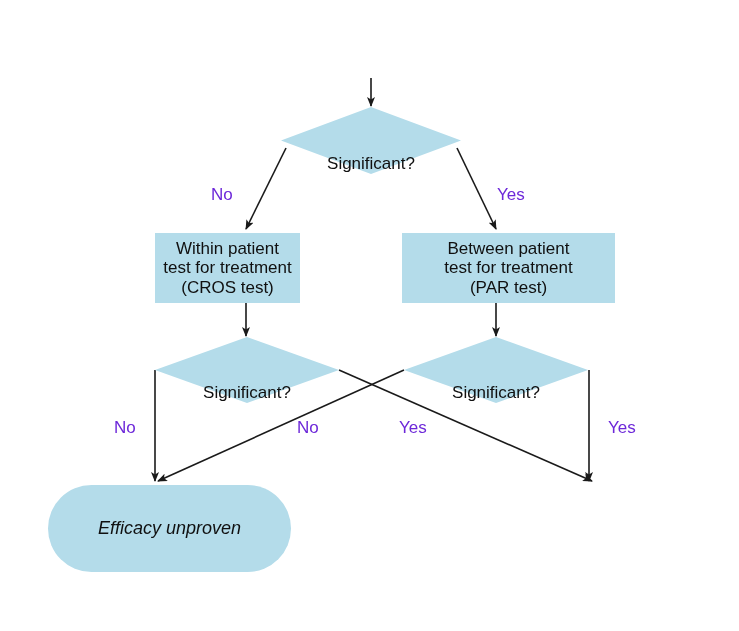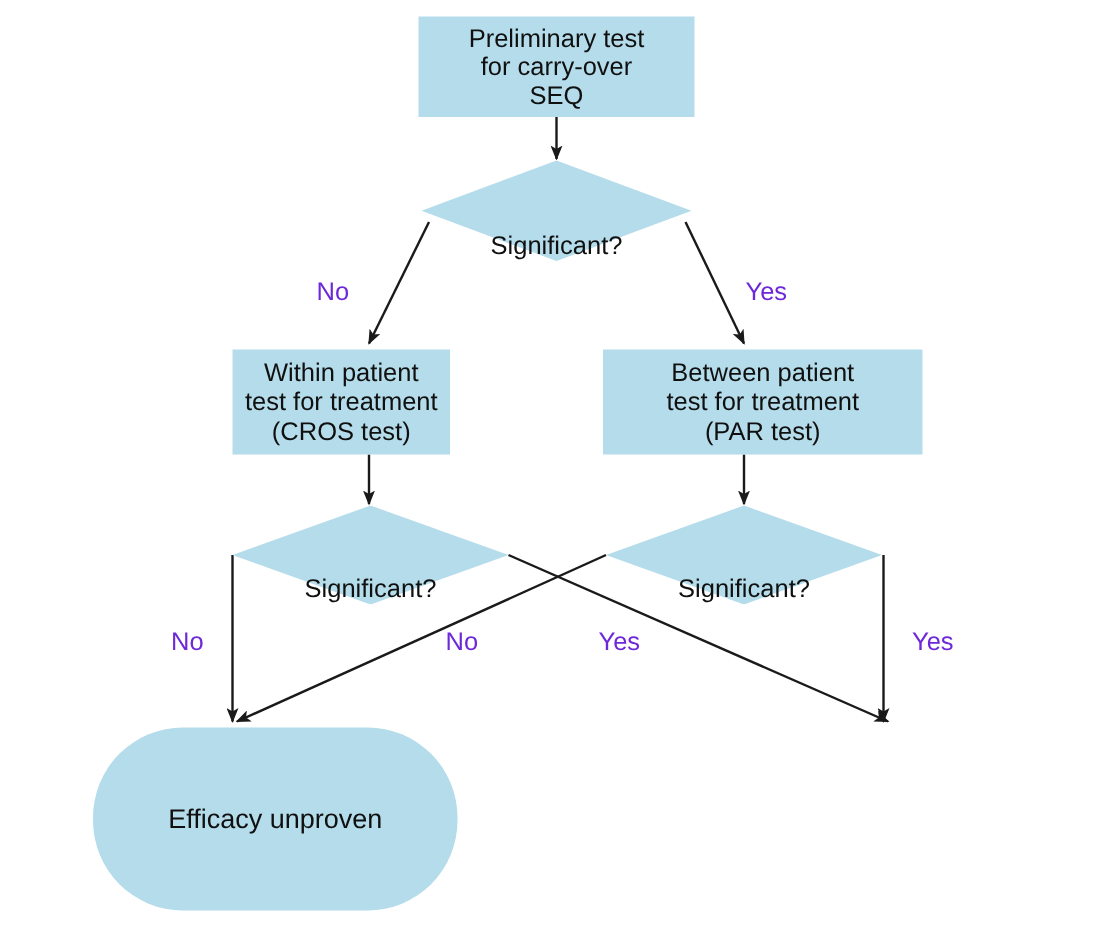--- a/index.html
+++ b/index.html
@@ -98,23 +98,20 @@
 
     <line x1="155" y1="370" x2="155" y2="481" stroke="#1a1a1a" stroke-width="1.6" marker-end="url(#arrowhead)"></line>
 
     <line x1="339" y1="370" x2="592" y2="481" stroke="#1a1a1a" stroke-width="1.6" marker-end="url(#arrowhead)"></line>
 
     <line x1="404" y1="370" x2="158" y2="481" stroke="#1a1a1a" stroke-width="1.6" marker-end="url(#arrowhead)"></line>
 
     <line x1="589" y1="370" x2="589" y2="481" stroke="#1a1a1a" stroke-width="1.6" marker-end="url(#arrowhead)"></line>
   </svg>
 
-  <div class="node rect t-17" style="left:279px; top:11px; width:184px; height:67px;">Preliminary test
-for carry-over
-SEQ</div>
 
   <div class="diamond-wrap" style="left:281px; top:107px; width:180px; height:67px;">
     <div class="diamond-shape"></div>
     <div class="diamond-label t-17">Significant?</div>
   </div>
 
   <div class="node rect t-17" style="left:155px; top:233px; width:145px; height:70px;">Within patient
 test for treatment
 (CROS test)</div>
 
@@ -125,21 +122,21 @@
   <div class="diamond-wrap" style="left:155px; top:337px; width:184px; height:66px;">
     <div class="diamond-shape"></div>
     <div class="diamond-label t-17">Significant?</div>
   </div>
 
   <div class="diamond-wrap" style="left:404px; top:337px; width:184px; height:66px;">
     <div class="diamond-shape"></div>
     <div class="diamond-label t-17">Significant?</div>
   </div>
 
-  <div class="node pill t-18" style="left:62px; top:485px; width:243px; height:122px;">Efficacy unproven</div>
+  <div class="node pill t-18" style="left:48px; top:485px; width:243px; height:87px;font-style:italic;">Efficacy unproven</div>
 
 
   <div class="edge-label t-17" style="left:211px; top:185px;">No</div>
 
   <div class="edge-label t-17" style="left:497px; top:185px;">Yes</div>
 
   <div class="edge-label t-17" style="left:114px; top:418px;">No</div>
 
   <div class="edge-label t-17" style="left:297px; top:418px;">No</div>
 

